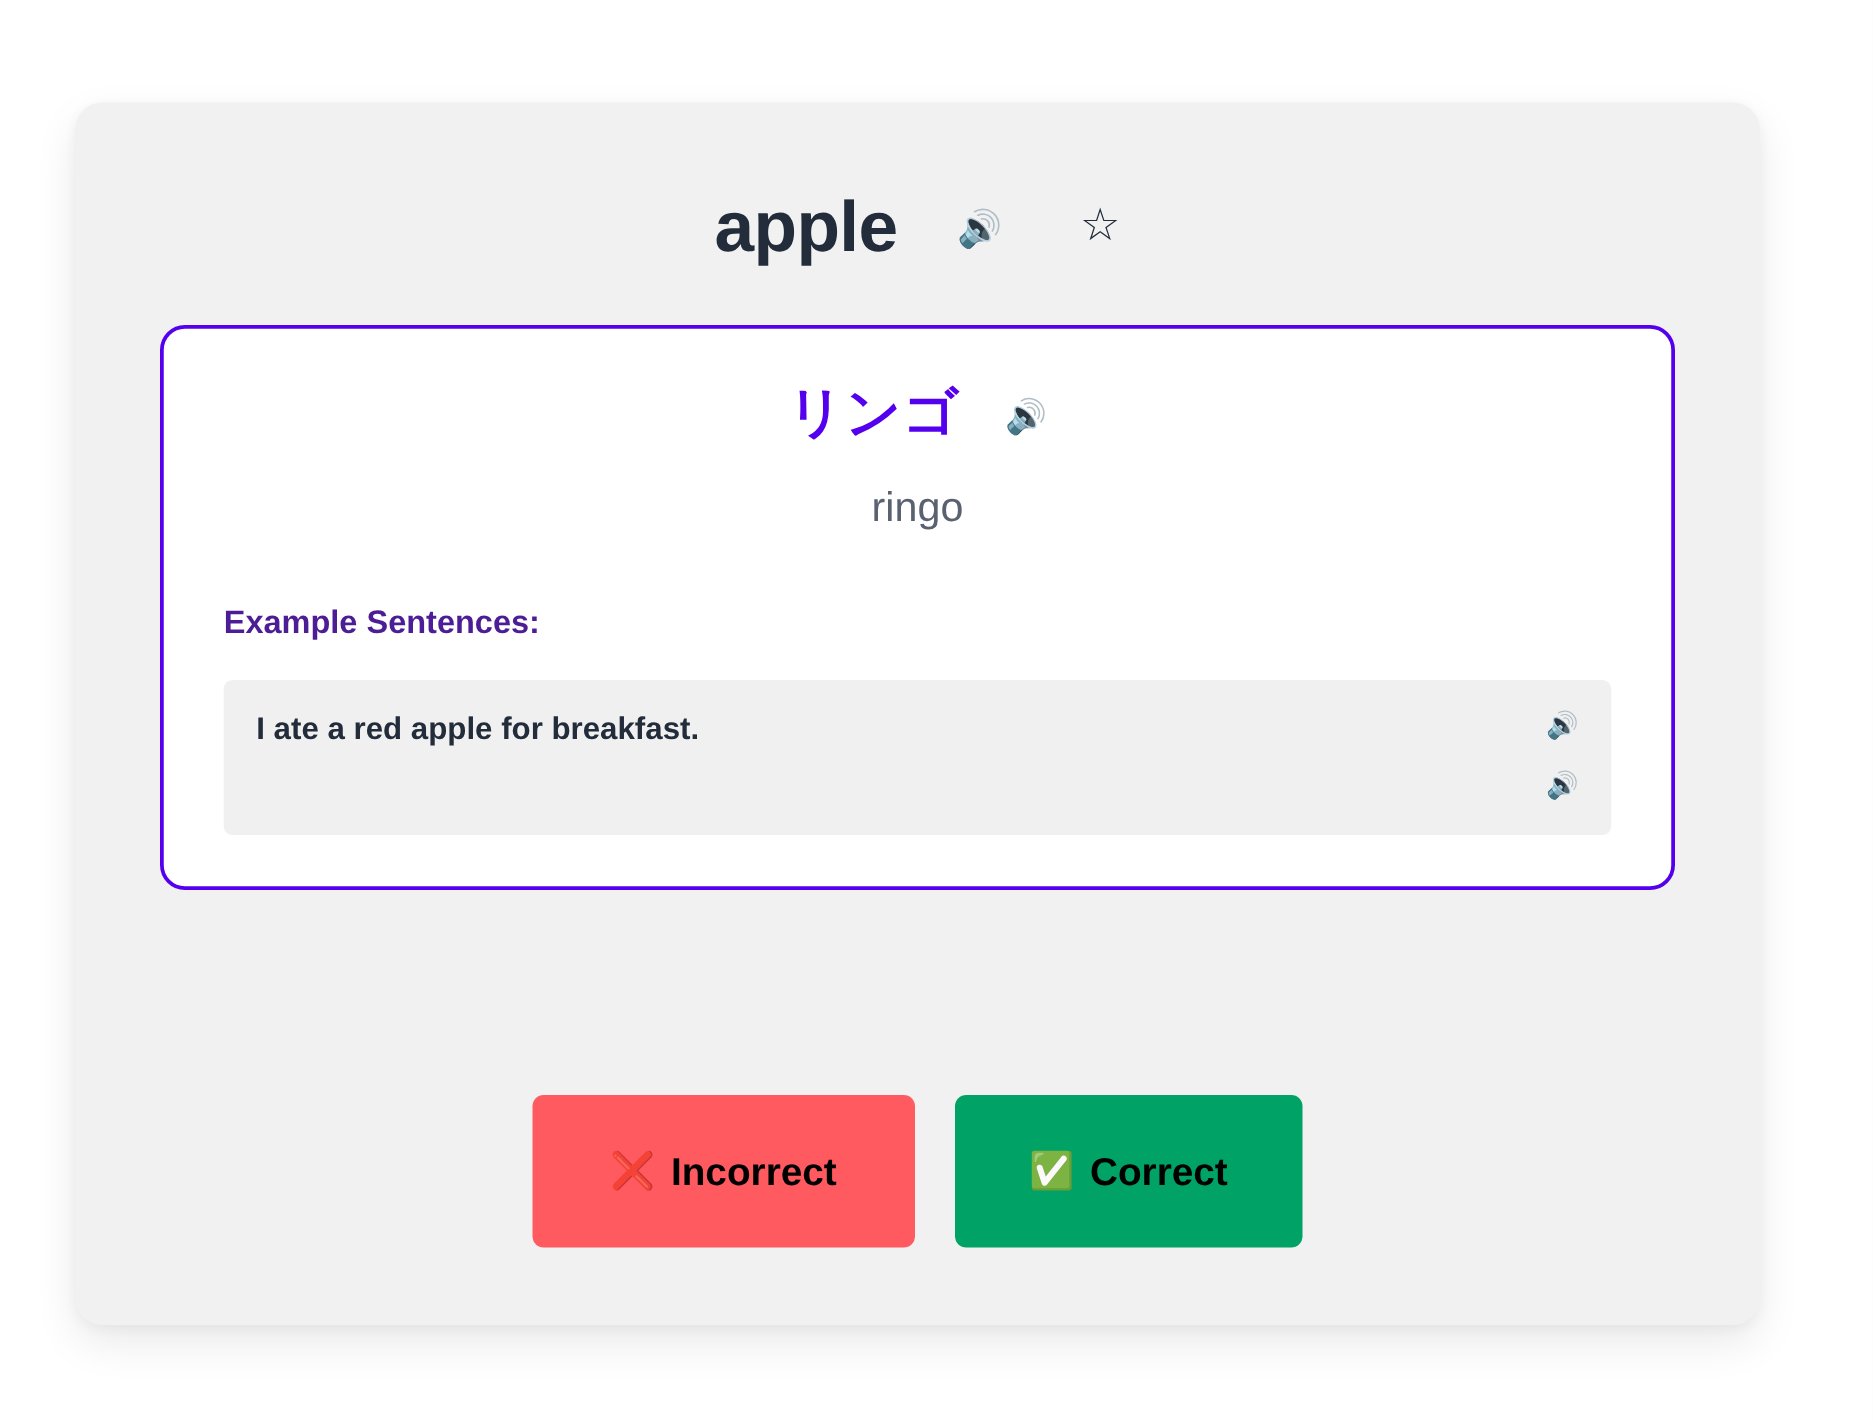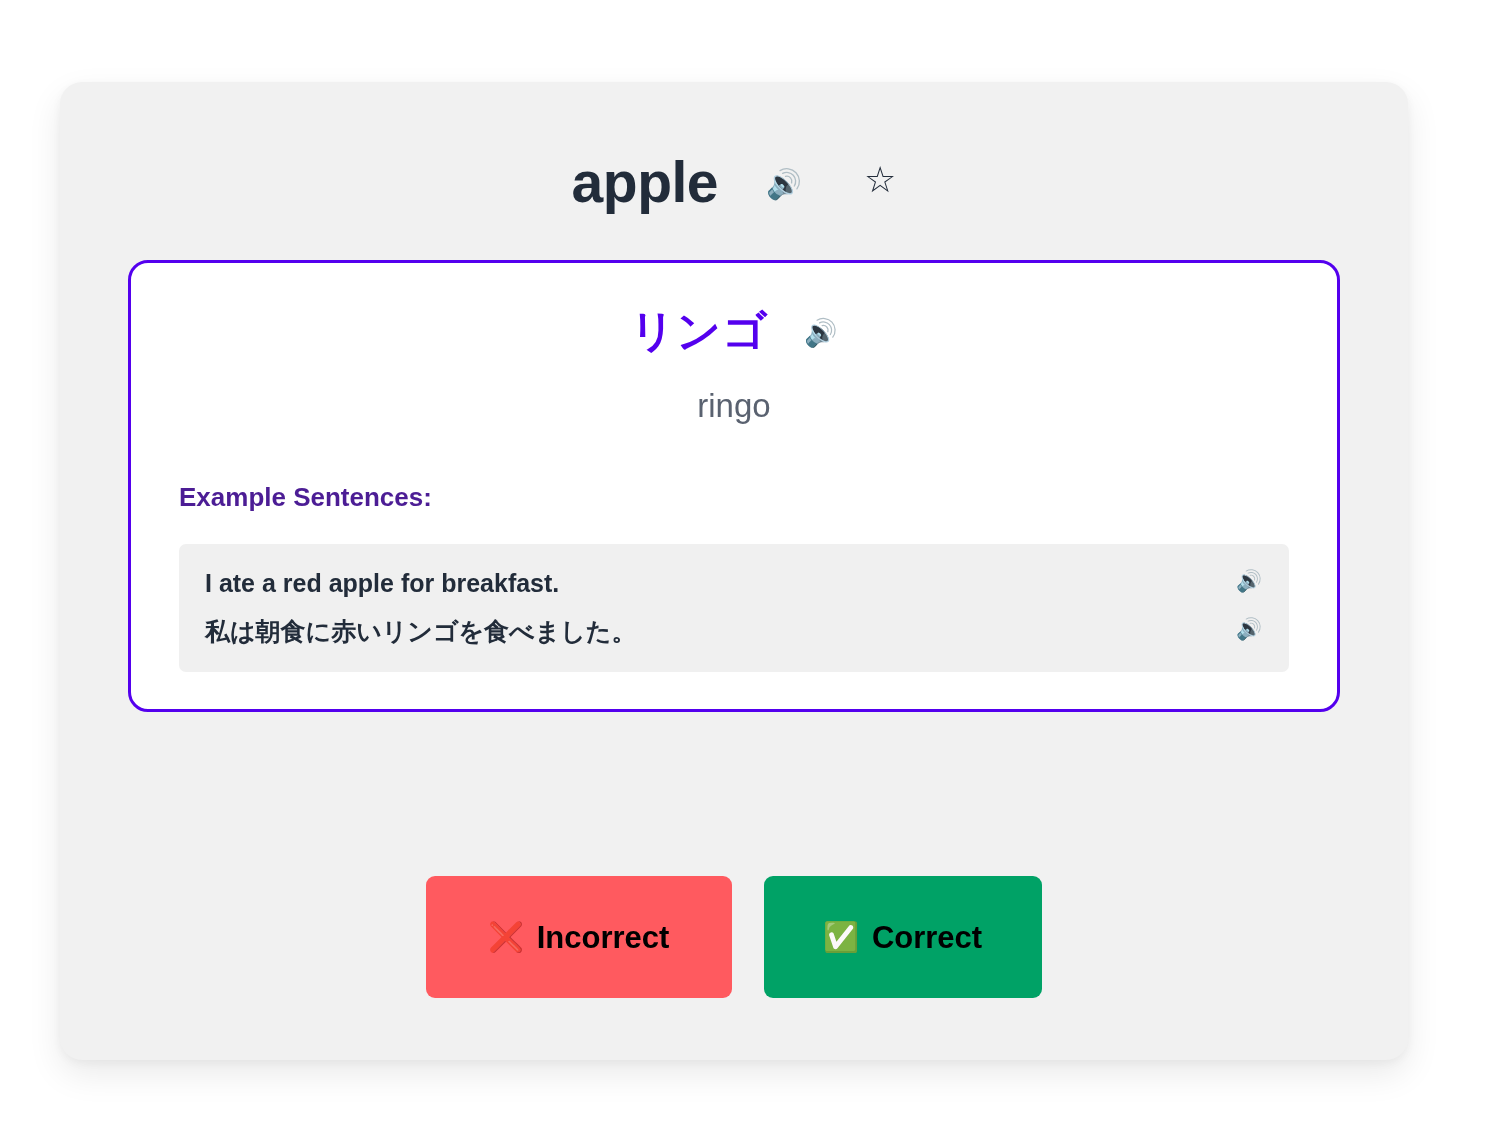--- a/index.html
+++ b/index.html
@@ -234,21 +234,20 @@
 
       <div class="sentence-box">
 
         <div class="sentence-line">
           <span class="sentence-text-en">I ate a red apple for breakfast.</span>
           <span class="sentence-speaker">🔊</span>
         </div>
 
         <div class="sentence-line">
           <span>
-            <span class="sentence-text-ja">私は朝食に赤いリンゴを食べました。</span>
           </span>
           <span class="sentence-speaker">🔊</span>
         </div>
 
       </div>
     </div>
 
     <div class="actions">
       <button class="btn btn-incorrect">
         <span class="btn-emoji">❌</span>

